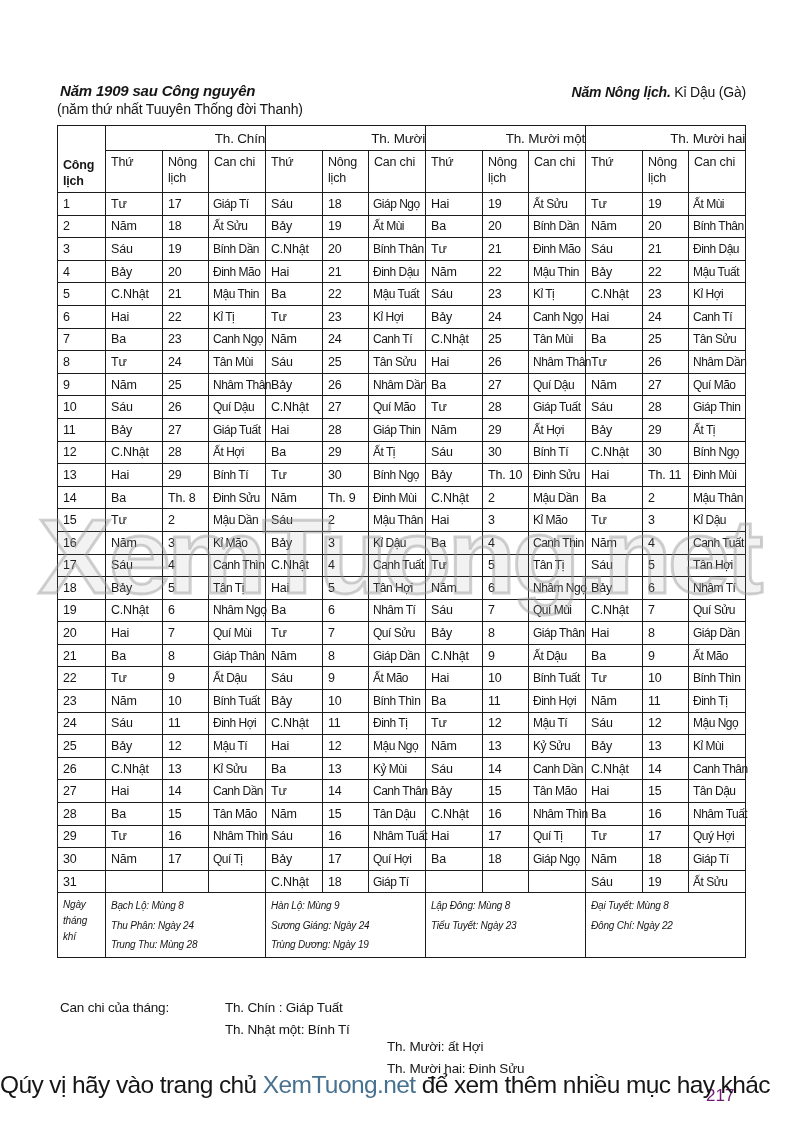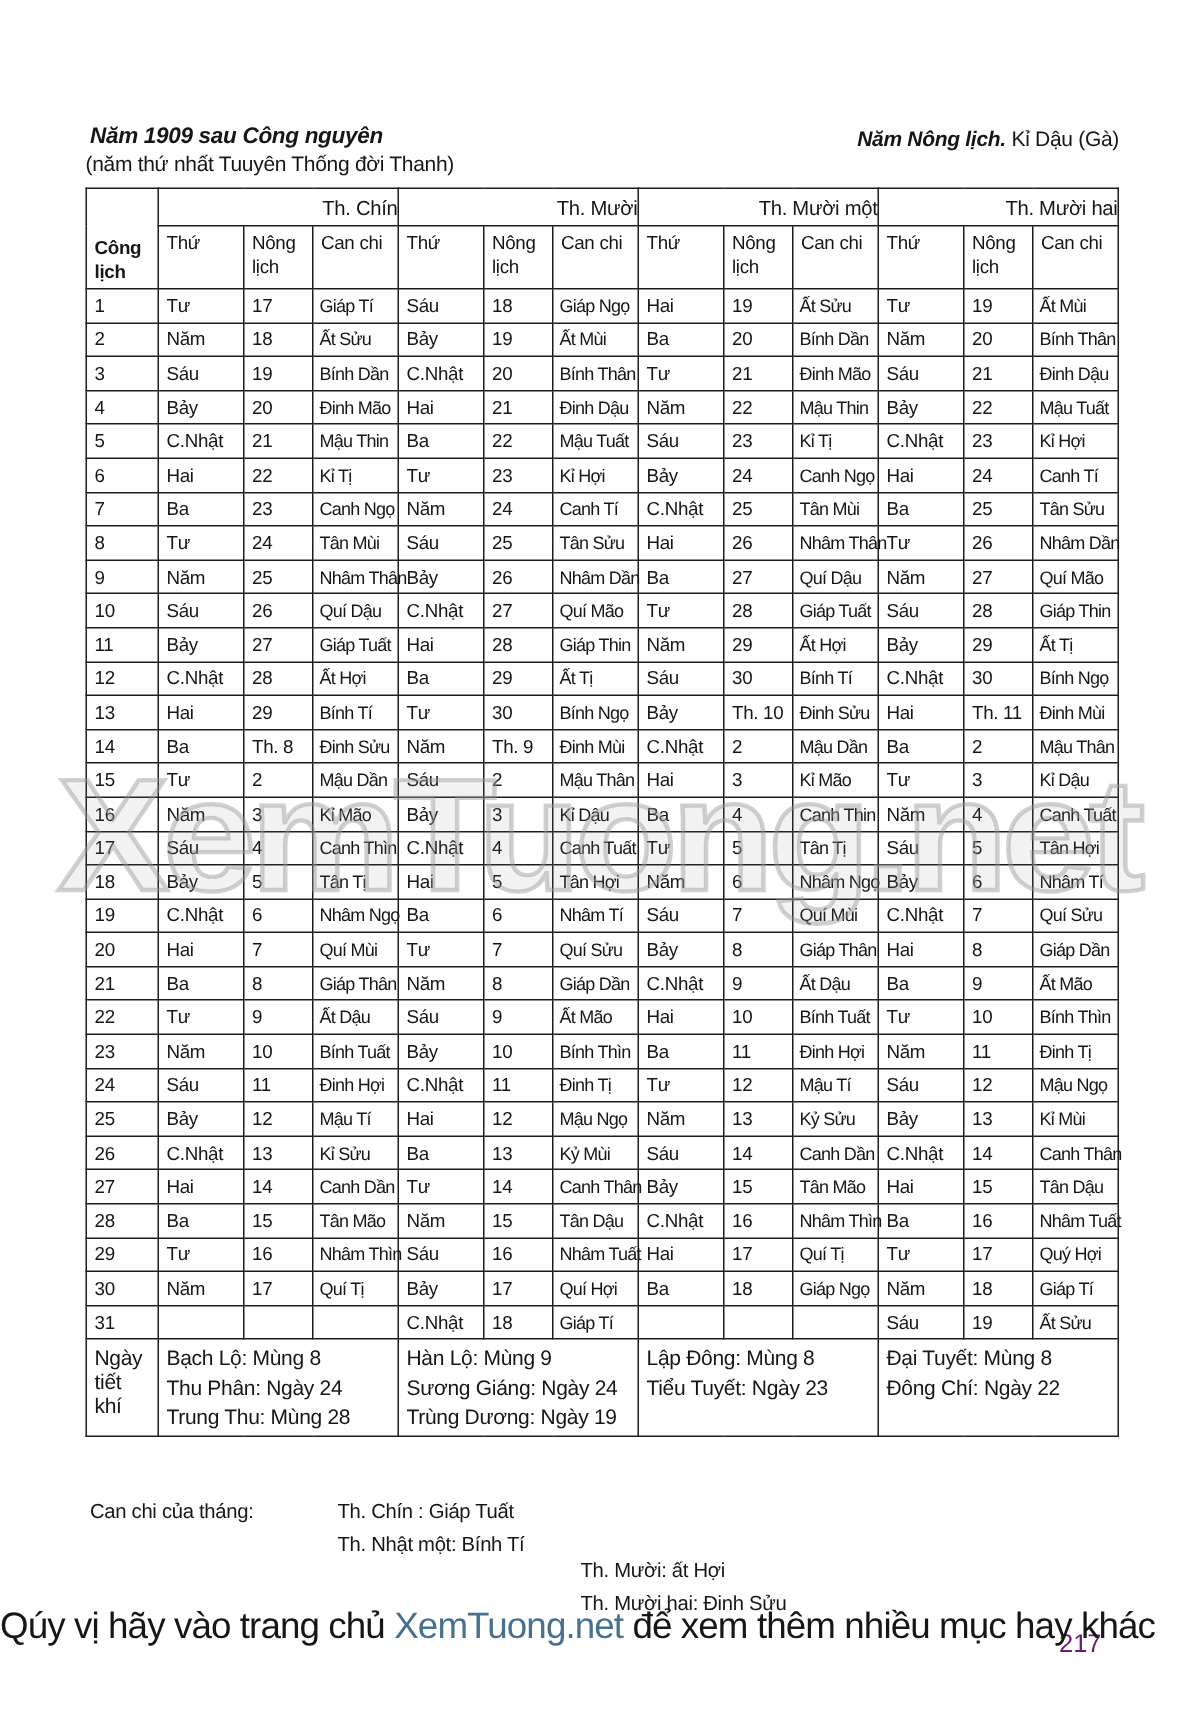--- a/index.html
+++ b/index.html
@@ -28,21 +28,21 @@
     padding:0 0 0 5px; text-align:left; vertical-align:middle;
     white-space:nowrap; overflow:visible;
   }
   table.cal th.month { height:24px; text-align:right; font-weight:normal; font-size:13.5px; padding:0; }
   table.cal th.sub   { height:38px; font-weight:normal; font-size:12.5px; vertical-align:top; padding-top:3px; white-space:normal; line-height:16px; }
   table.cal th.corner{ vertical-align:bottom; font-weight:bold; font-size:12.5px; white-space:normal; line-height:16px; padding-bottom:3px; text-align:left; }
   table.cal td.day   { height:21.6px; }
   table.cal td.canchi{ font-size:12px; letter-spacing:-0.5px; padding-left:4px; }
   table.cal tr.tietkhi td {
     height:60px; vertical-align:top; padding-top:3px; line-height:19.5px;
-    font-size:14px; white-space:normal;
+    font-size:10px; white-space:normal;font-style:italic;
   }
   table.cal tr.tietkhi td.lab { line-height:16px; padding-top:4px; }
 
   
   .watermark {
     position:absolute; left:38px; top:492px; width:732px; height:140px;
     font-size:112px; font-weight:bold; letter-spacing:-4px; white-space:nowrap;
     color:rgba(130,130,130,0.10);
     -webkit-text-stroke:3px rgba(150,150,150,0.45);
     transform:scaleY(0.95);
@@ -577,21 +577,21 @@
           <td class="day weekday"></td>
           <td class="day lunar"></td>
           <td class="day canchi"></td>
           <td class="day weekday">Sáu</td>
           <td class="day lunar">19</td>
           <td class="day canchi">Ất Sửu</td>
         </tr>
         <tr class="tietkhi">
           <td class="lab" style="white-space: normal;">
             <div>Ngày</div>
-            <div>tiết</div>
+            <div>tháng</div>
             <div>khí</div>
           </td>
           <td colspan="3">
             <div>Bạch Lộ: Mùng 8</div>
             <div>Thu Phân: Ngày 24</div>
             <div>Trung Thu: Mùng 28</div>
           </td>
           <td colspan="3">
             <div>Hàn Lộ: Mùng 9</div>
             <div>Sương Giáng: Ngày 24</div>

